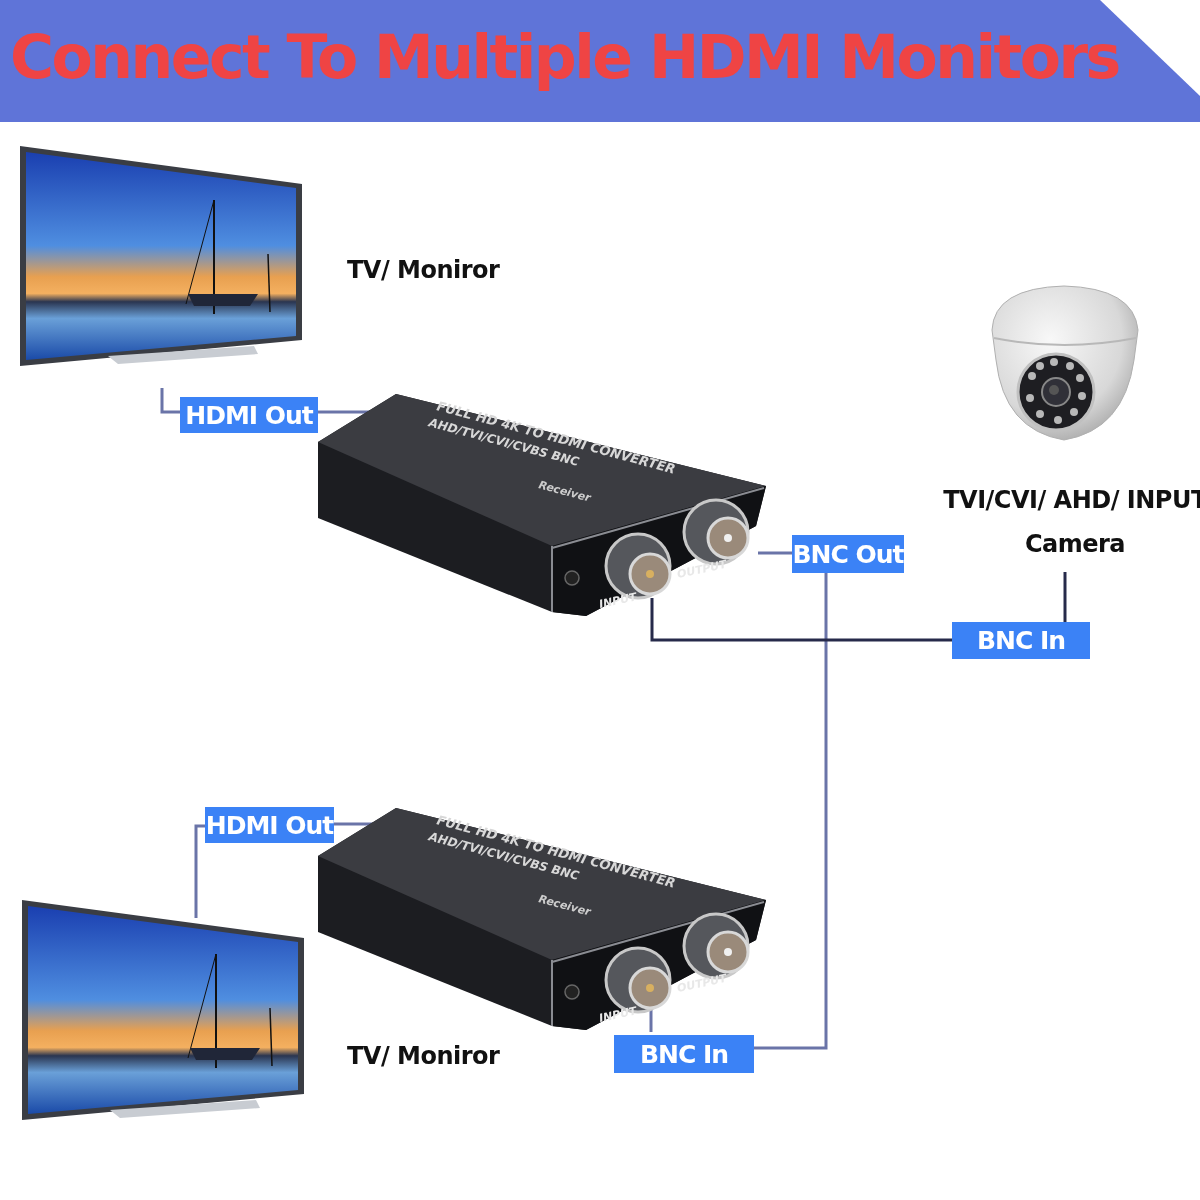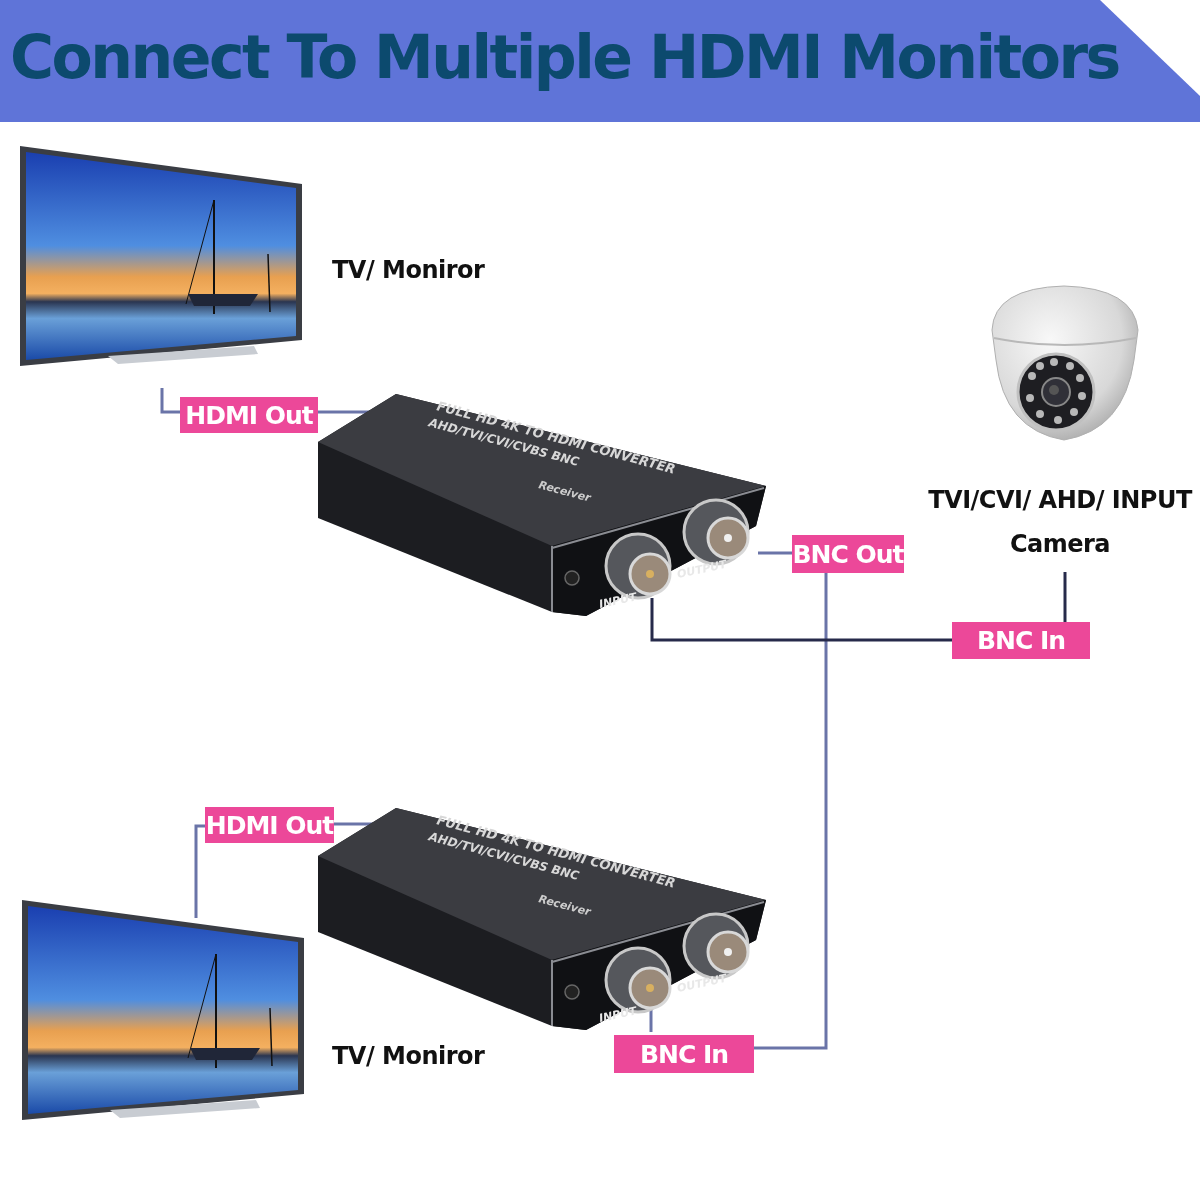--- a/index.html
+++ b/index.html
@@ -4,38 +4,38 @@
 <style>
   * { box-sizing: border-box; margin: 0; padding: 0; }
   html, body { width: 1200px; height: 1200px; background: #ffffff; overflow: hidden; }
   body { position: relative; font-family: "DejaVu Sans", sans-serif; }
 
   .banner { position: absolute; left: 0; top: 0; width: 1200px; height: 122px; }
   .banner svg { position: absolute; left: 0; top: 0; }
   .banner-title {
     position: absolute; left: 10px; top: 22px;
     font-family: "DejaVu Sans", sans-serif; font-weight: bold;
-    font-size: 60px; letter-spacing: -2.5px; color: #0c4a6e;
+    font-size: 60px; letter-spacing: -2.5px; color: #ef4444;
     white-space: nowrap; line-height: 70px;
   }
 
   .wires { position: absolute; left: 0; top: 0; width: 1200px; height: 1200px; }
 
   .label {
-    position: absolute; background: #ec4899; color: #ffffff;
+    position: absolute; background: #3b82f6; color: #ffffff;
     font-family: "DejaVu Sans", sans-serif; font-weight: bold;
     font-size: 25px; letter-spacing: -1px;
     display: flex; align-items: center; justify-content: center;
     white-space: nowrap;
   }
 
   .caption {
     position: absolute; color: #111111;
     font-family: "DejaVu Sans", sans-serif; font-weight: bold;
-    font-size: 24px; letter-spacing: -0.5px; white-space: nowrap; text-align: center;
+    font-size: 24px; letter-spacing: -0.5px; white-space: nowrap; text-align: center; margin-left: 15px;
   }
 
   .tv { position: absolute; }
   .device { position: absolute; }
   .camera { position: absolute; }
   .dev-text { font-family: "DejaVu Sans", sans-serif; font-style: italic; font-weight: bold; }
 </style>
 </head>
 <body>
 

